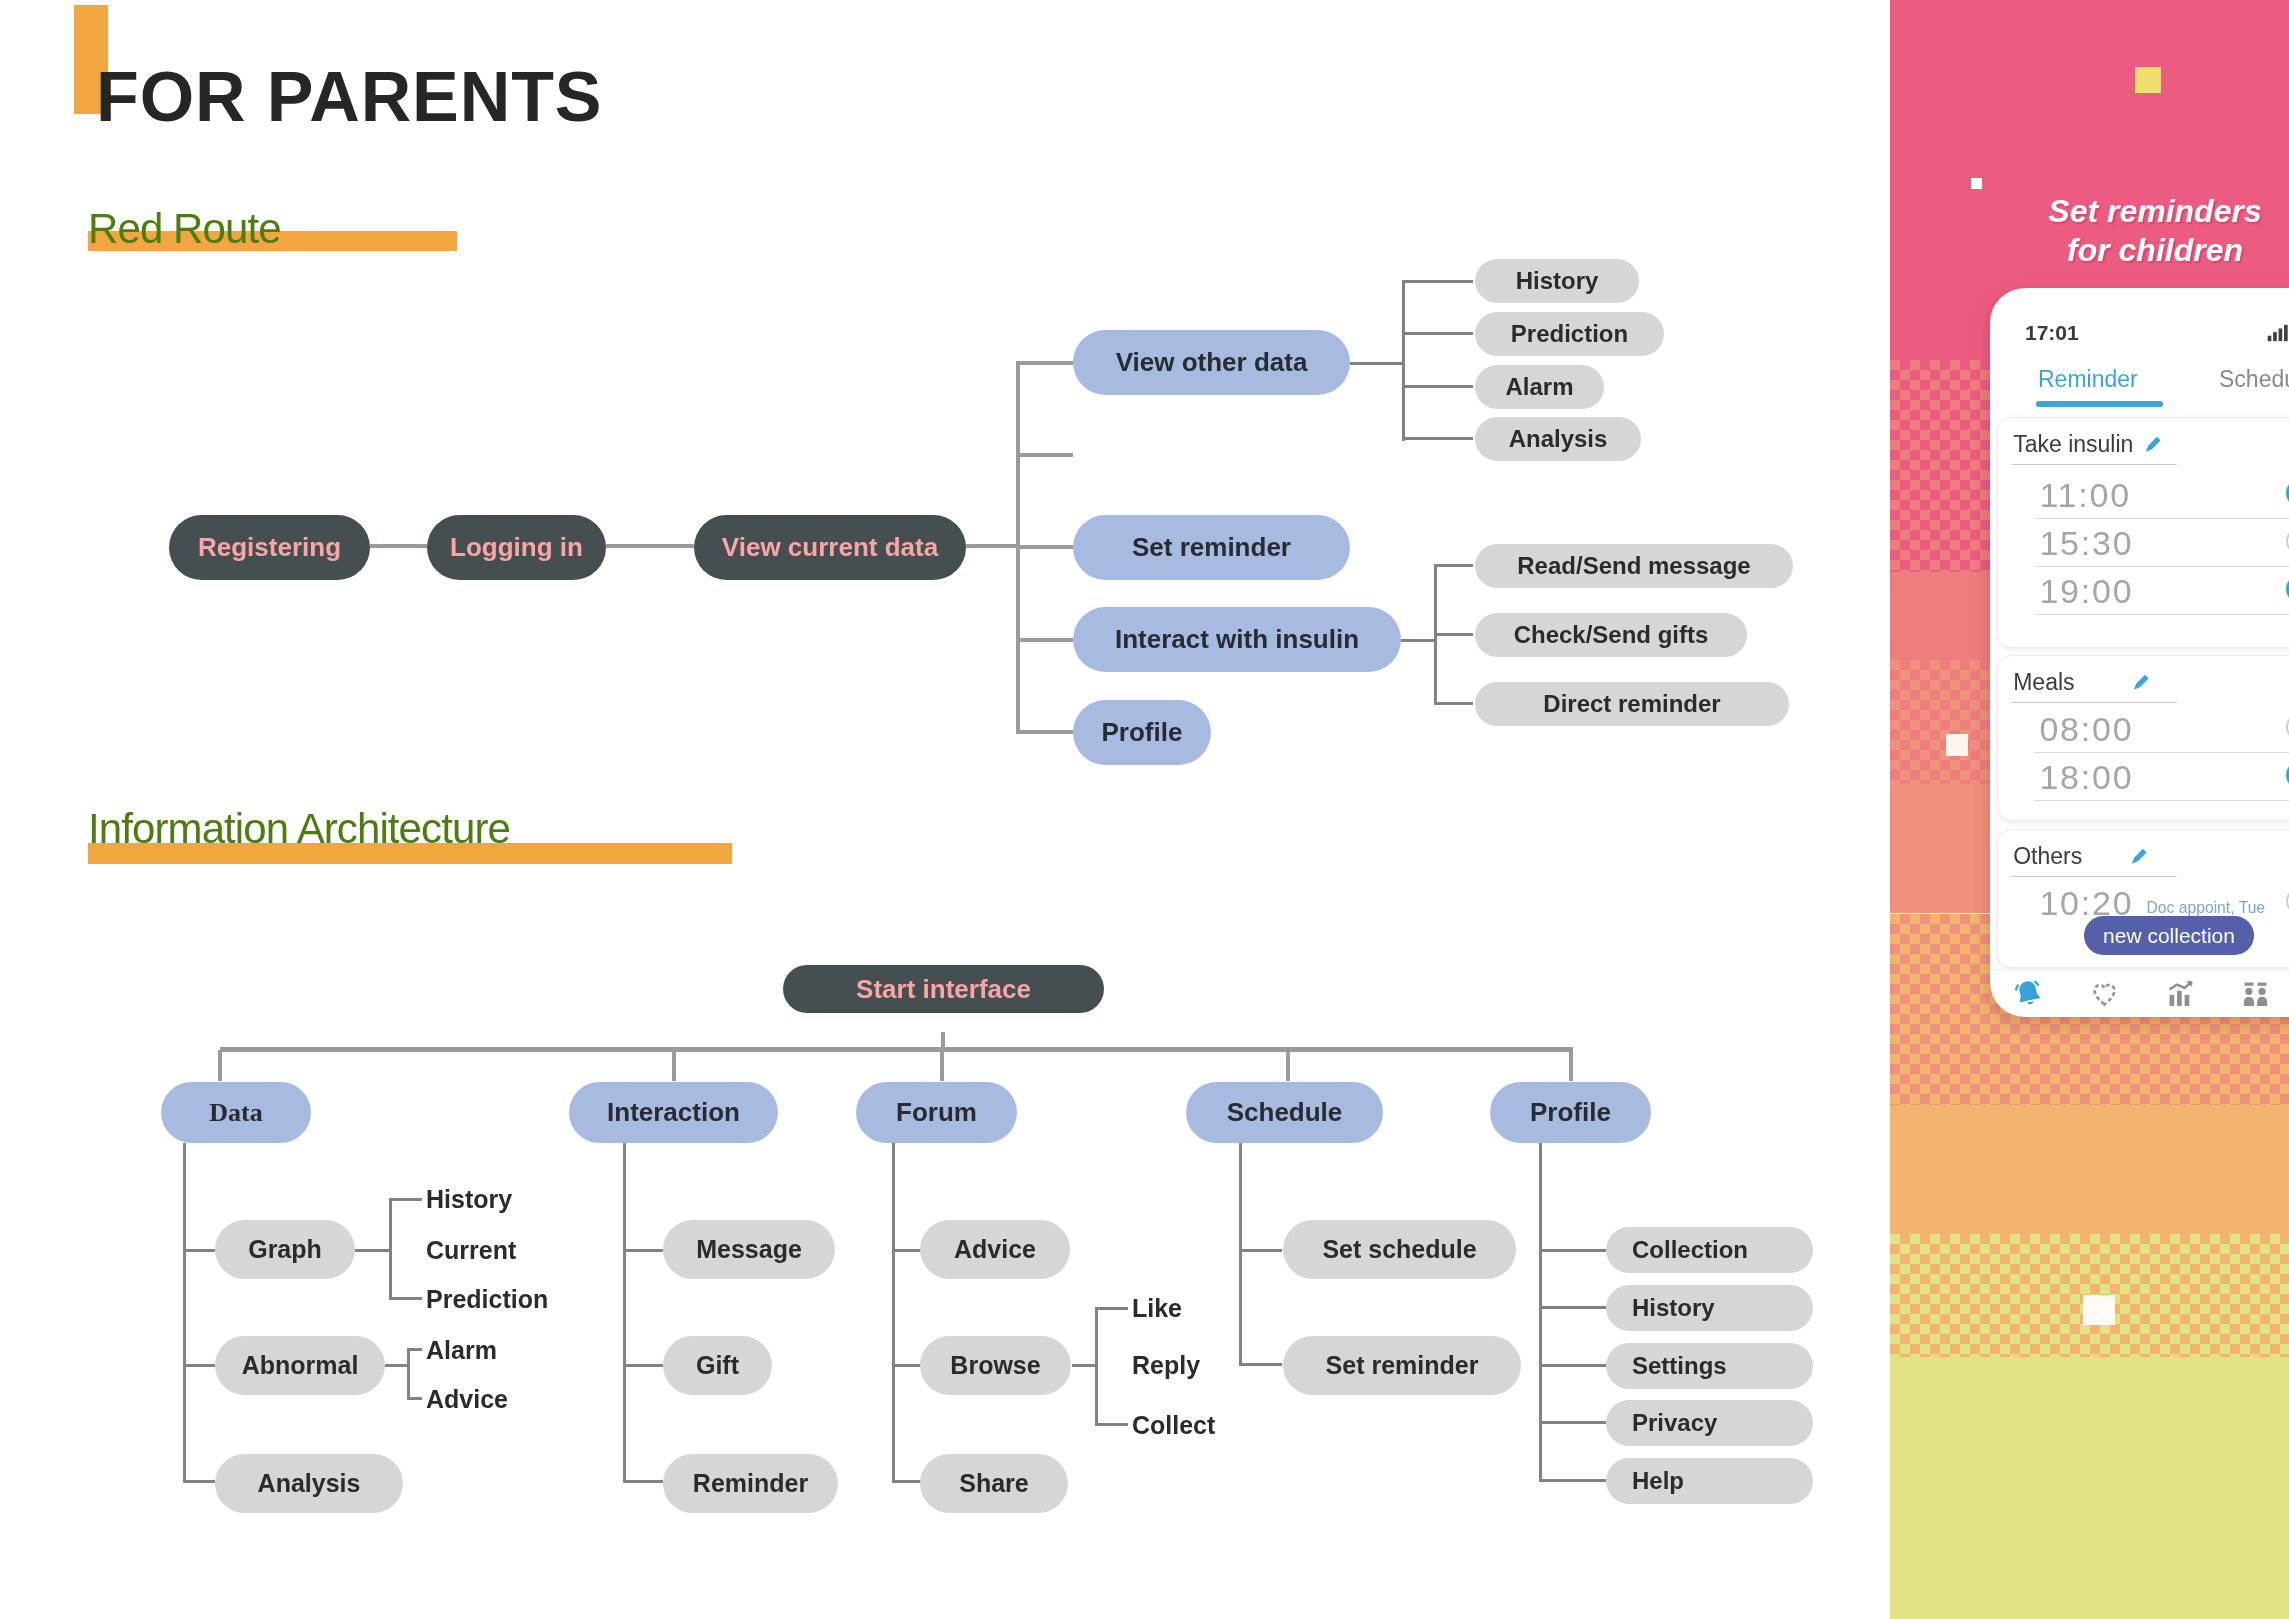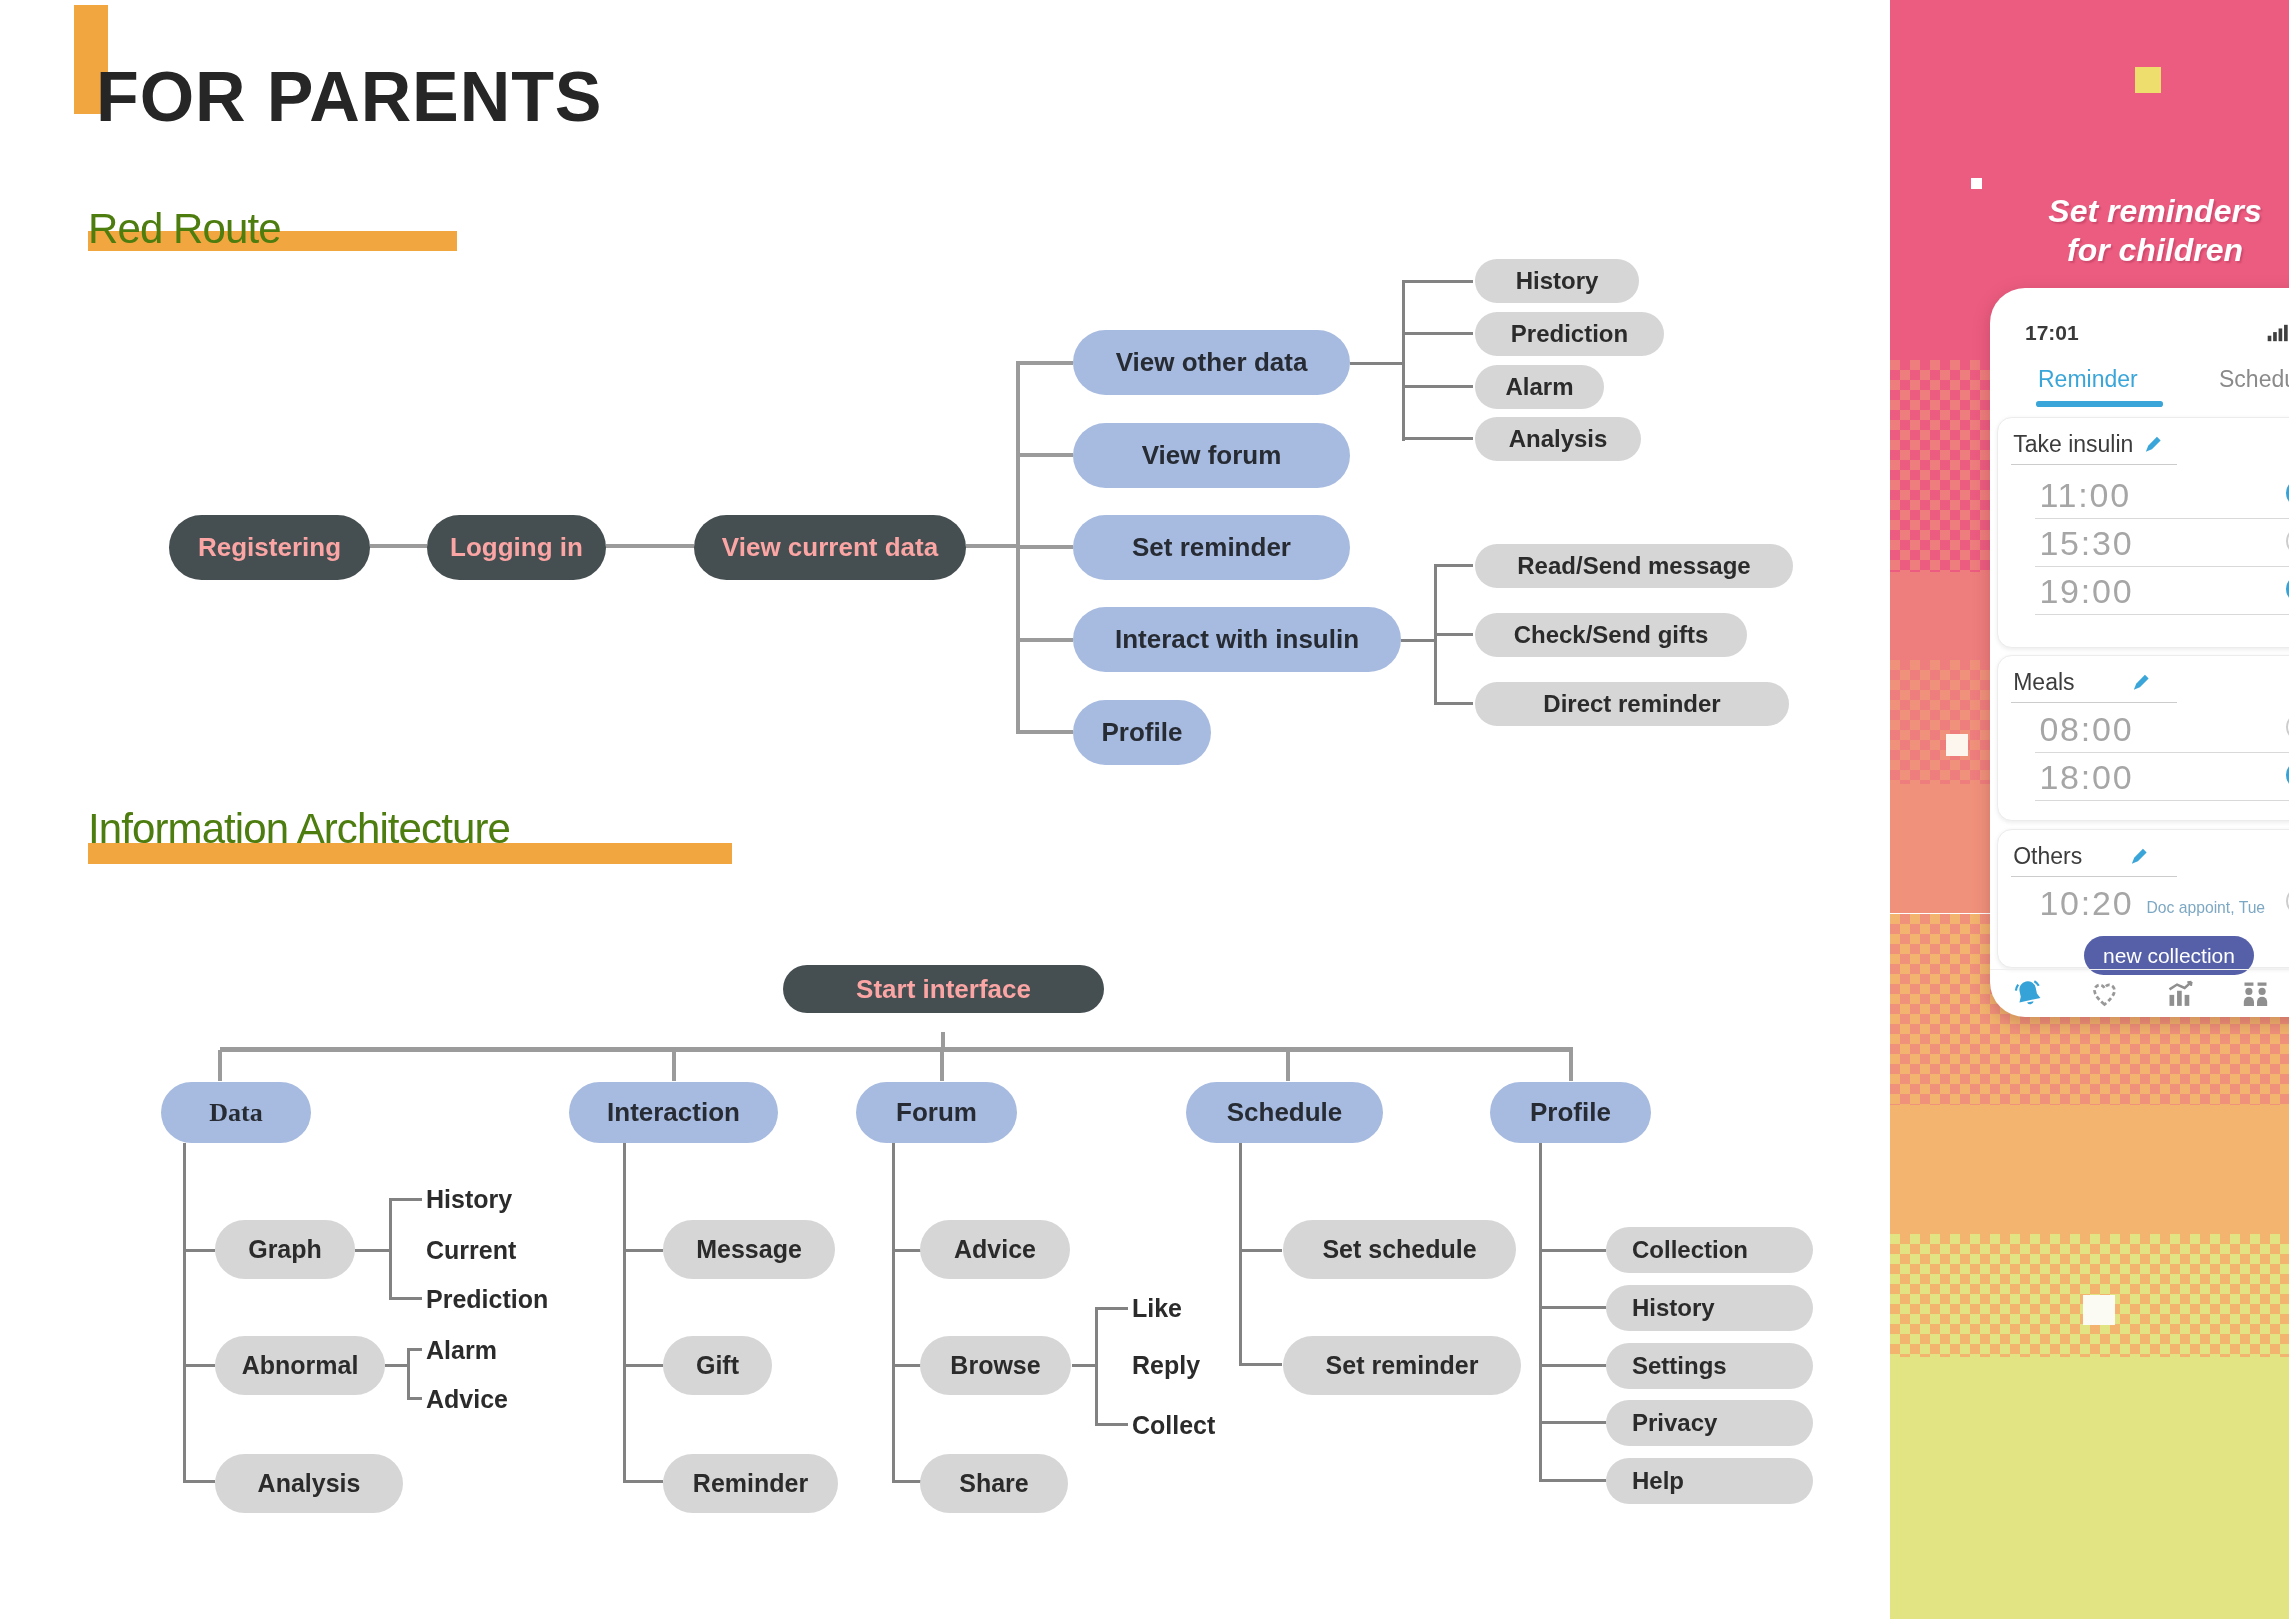--- a/index.html
+++ b/index.html
@@ -86,21 +86,20 @@
   <div class="ln thin" style="left:1434px;top:565px;width:2.8px;height:140px;"></div>
   <div class="ln thin" style="left:1434px;top:564px;width:39px;height:2.8px;"></div>
   <div class="ln thin" style="left:1434px;top:633px;width:39px;height:2.8px;"></div>
   <div class="ln thin" style="left:1434px;top:702px;width:39px;height:2.8px;"></div>
 
   <div class="pill dark" style="left:169px;top:515px;width:201px;height:65px;">Registering</div>
   <div class="pill dark" style="left:427px;top:515px;width:179px;height:65px;">Logging in</div>
   <div class="pill dark" style="left:694px;top:515px;width:272px;height:65px;">View current data</div>
 
   <div class="pill blue" style="left:1073px;top:330px;width:277px;height:65px;">View other data</div>
-  <div class="pill blue" style="left:1073px;top:423px;width:277px;height:65px;">View forum</div>
   <div class="pill blue" style="left:1073px;top:515px;width:277px;height:65px;">Set reminder</div>
   <div class="pill blue" style="left:1073px;top:607px;width:328px;height:65px;">Interact with insulin</div>
   <div class="pill blue" style="left:1073px;top:700px;width:138px;height:65px;">Profile</div>
 
   <div class="pill gray sm" style="left:1475px;top:259px;width:164px;height:44px;">History</div>
   <div class="pill gray sm" style="left:1475px;top:312px;width:189px;height:44px;">Prediction</div>
   <div class="pill gray sm" style="left:1475px;top:365px;width:129px;height:44px;">Alarm</div>
   <div class="pill gray sm" style="left:1475px;top:417px;width:166px;height:44px;">Analysis</div>
 
   <div class="pill gray sm" style="left:1475px;top:544px;width:318px;height:44px;">Read/Send message</div>
@@ -270,21 +269,21 @@
             </svg></span>
       </div>
       <div class="card-title-rule"></div>
       <div class="trow" style="top:50px;">
         <span>10:20</span>
         <span class="tnote">Doc appoint, Tue</span>
       </div>
       <div class="toggle off" style="top:57px;"></div>
     </div>
 
-    <div class="newcol" style="top:628px;margin-top:20px;">new collection</div>
+    <div class="newcol" style="top:628px;">new collection</div>
 
     <div class="nav">
       <div class="nav-ic" style="left:22px;">
         <svg width="33" height="33" viewBox="0 0 24 24" style="transform:rotate(-12deg);">
           <path d="M12 3a6 6 0 0 0-6 6v4.2L4.2 17h15.6L18 13.2V9a6 6 0 0 0-6-6z" fill="#35a3d8"></path>
           <path d="M9.6 18.2a2.5 2.5 0 0 0 4.8 0z" fill="#35a3d8"></path>
           <path d="M3.5 8 A9 9 0 0 1 6 4.2 M20.5 8 A9 9 0 0 0 18 4.2" stroke="#35a3d8" stroke-width="1.6" fill="none"></path>
         </svg>
       </div>
       <div class="nav-ic" style="left:98px;">

